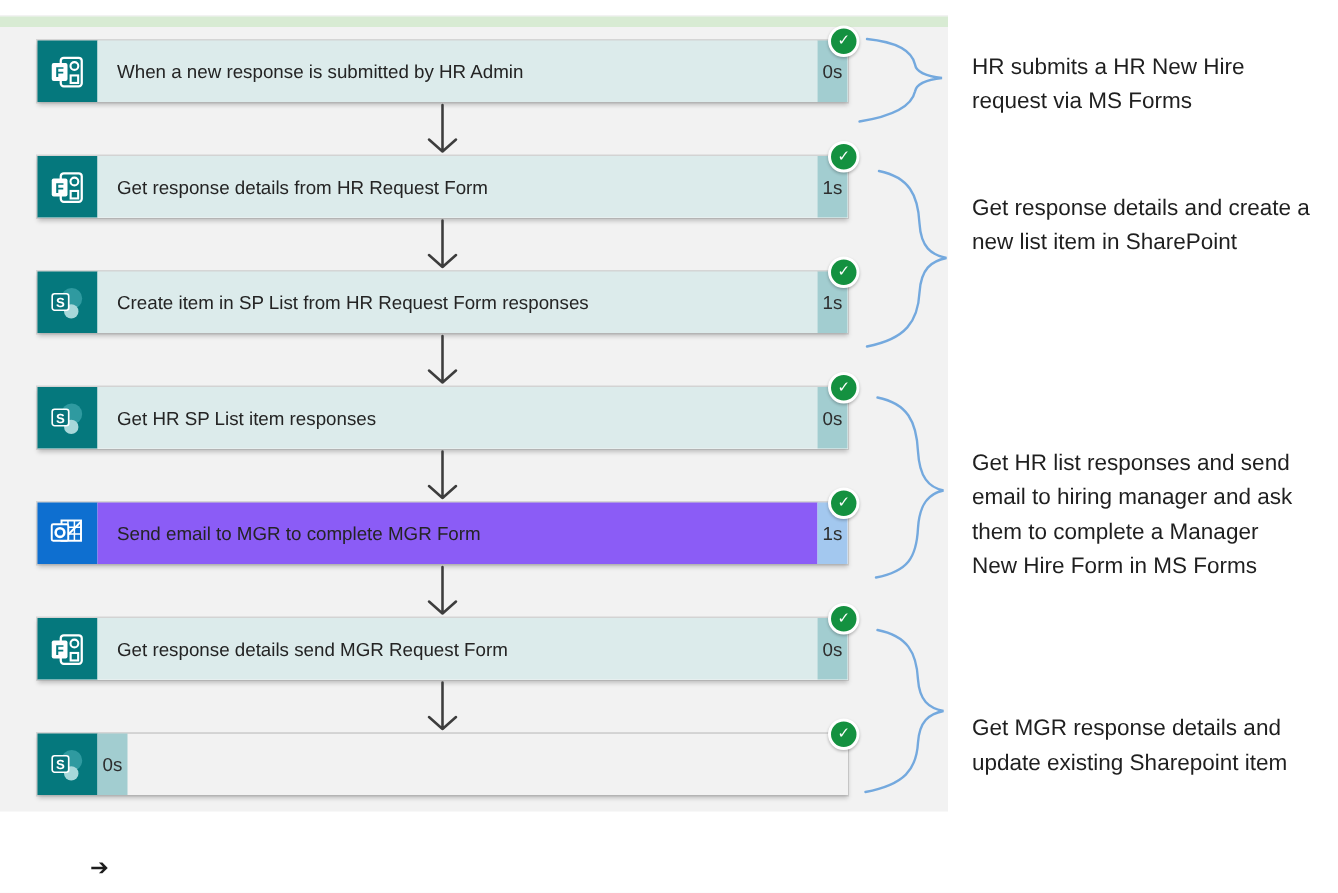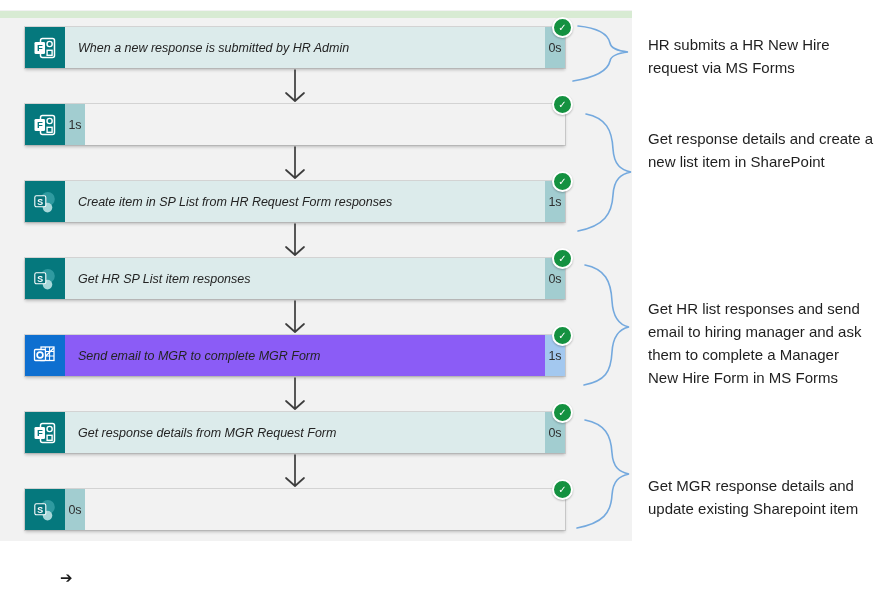--- a/index.html
+++ b/index.html
@@ -14,21 +14,21 @@
   .step{
     position:absolute;left:25px;width:540px;height:41px;display:flex;
     box-shadow:0 0 0 1px rgba(140,140,140,.28), 0 2px 3px rgba(0,0,0,.22);
   }
   .step-icon{width:40px;flex:none;display:flex;align-items:center;justify-content:center;}
   .step[data-app="forms"] .step-icon,
   .step[data-app="sharepoint"] .step-icon{background:#05787d;}
   .step[data-app="outlook"] .step-icon{background:#0e6fd0;}
   .step-label{
     flex:1;display:flex;align-items:center;padding-left:13px;
-    font-size:12.5px;color:#242424;background:#dcebeb;white-space:nowrap;overflow:hidden;font-style:italic;
+    font-size:12.5px;color:#242424;background:#dcebeb;white-space:nowrap;overflow:hidden;
   }
   .step[data-app="outlook"] .step-label{background:#8b5cf6;}
   .step-badge{
     width:20px;flex:none;display:flex;align-items:center;justify-content:center;
     font-size:12.5px;color:#2e2e2e;background:#a2cdd0;
   }
   .step[data-app="outlook"] .step-badge{background:#a3c8ef;}
   .step-check{
     position:absolute;left:527px;top:-10px;width:21px;height:21px;border-radius:50%;
     background:#149140;border:2px solid #fff;box-sizing:border-box;
@@ -95,20 +95,21 @@
     <div class="step-icon">
       <svg class="glyph glyph-forms" width="26" height="26" viewBox="0 0 26 26">
         <rect x="8.5" y="3.5" width="14" height="19" rx="2" fill="none" stroke="#fff" stroke-width="1.5"></rect>
         <circle cx="17.6" cy="9" r="2.6" fill="none" stroke="#fff" stroke-width="1.4"></circle>
         <rect x="15.1" y="15.3" width="5" height="5" fill="none" stroke="#fff" stroke-width="1.4"></rect>
         <rect x="2.5" y="7" width="10.5" height="12" rx="1.3" fill="#fff"></rect>
         <text x="7.8" y="16.4" text-anchor="middle" font-size="9.5" font-weight="bold" fill="#05787d" font-family="Liberation Sans, sans-serif">F</text>
       </svg>
 
     </div>
+    <div class="step-label">Get response details from HR Request Form</div>
     <div class="step-badge">1s</div>
     <div class="step-check">
           <span>✓</span>
         </div>
   </div>
       <div class="step" data-app="sharepoint" style="top: 181px;">
     <div class="step-icon">
 
       <svg class="glyph glyph-sharepoint" width="26" height="26" viewBox="0 0 26 26">
         <circle cx="15.8" cy="10" r="7" fill="#2f9aa0"></circle>
@@ -162,21 +163,21 @@
     <div class="step-icon">
       <svg class="glyph glyph-forms" width="26" height="26" viewBox="0 0 26 26">
         <rect x="8.5" y="3.5" width="14" height="19" rx="2" fill="none" stroke="#fff" stroke-width="1.5"></rect>
         <circle cx="17.6" cy="9" r="2.6" fill="none" stroke="#fff" stroke-width="1.4"></circle>
         <rect x="15.1" y="15.3" width="5" height="5" fill="none" stroke="#fff" stroke-width="1.4"></rect>
         <rect x="2.5" y="7" width="10.5" height="12" rx="1.3" fill="#fff"></rect>
         <text x="7.8" y="16.4" text-anchor="middle" font-size="9.5" font-weight="bold" fill="#05787d" font-family="Liberation Sans, sans-serif">F</text>
       </svg>
 
     </div>
-    <div class="step-label">Get response details from MGR Request Form</div>
+    <div class="step-label">Get response details send MGR Request Form</div>
     <div class="step-badge">0s</div>
     <div class="step-check">
           <span>✓</span>
         </div>
   </div>
       <div class="step" data-app="sharepoint" style="top: 489px;">
     <div class="step-icon">
 
       <svg class="glyph glyph-sharepoint" width="26" height="26" viewBox="0 0 26 26">
         <circle cx="15.8" cy="10" r="7" fill="#2f9aa0"></circle>

